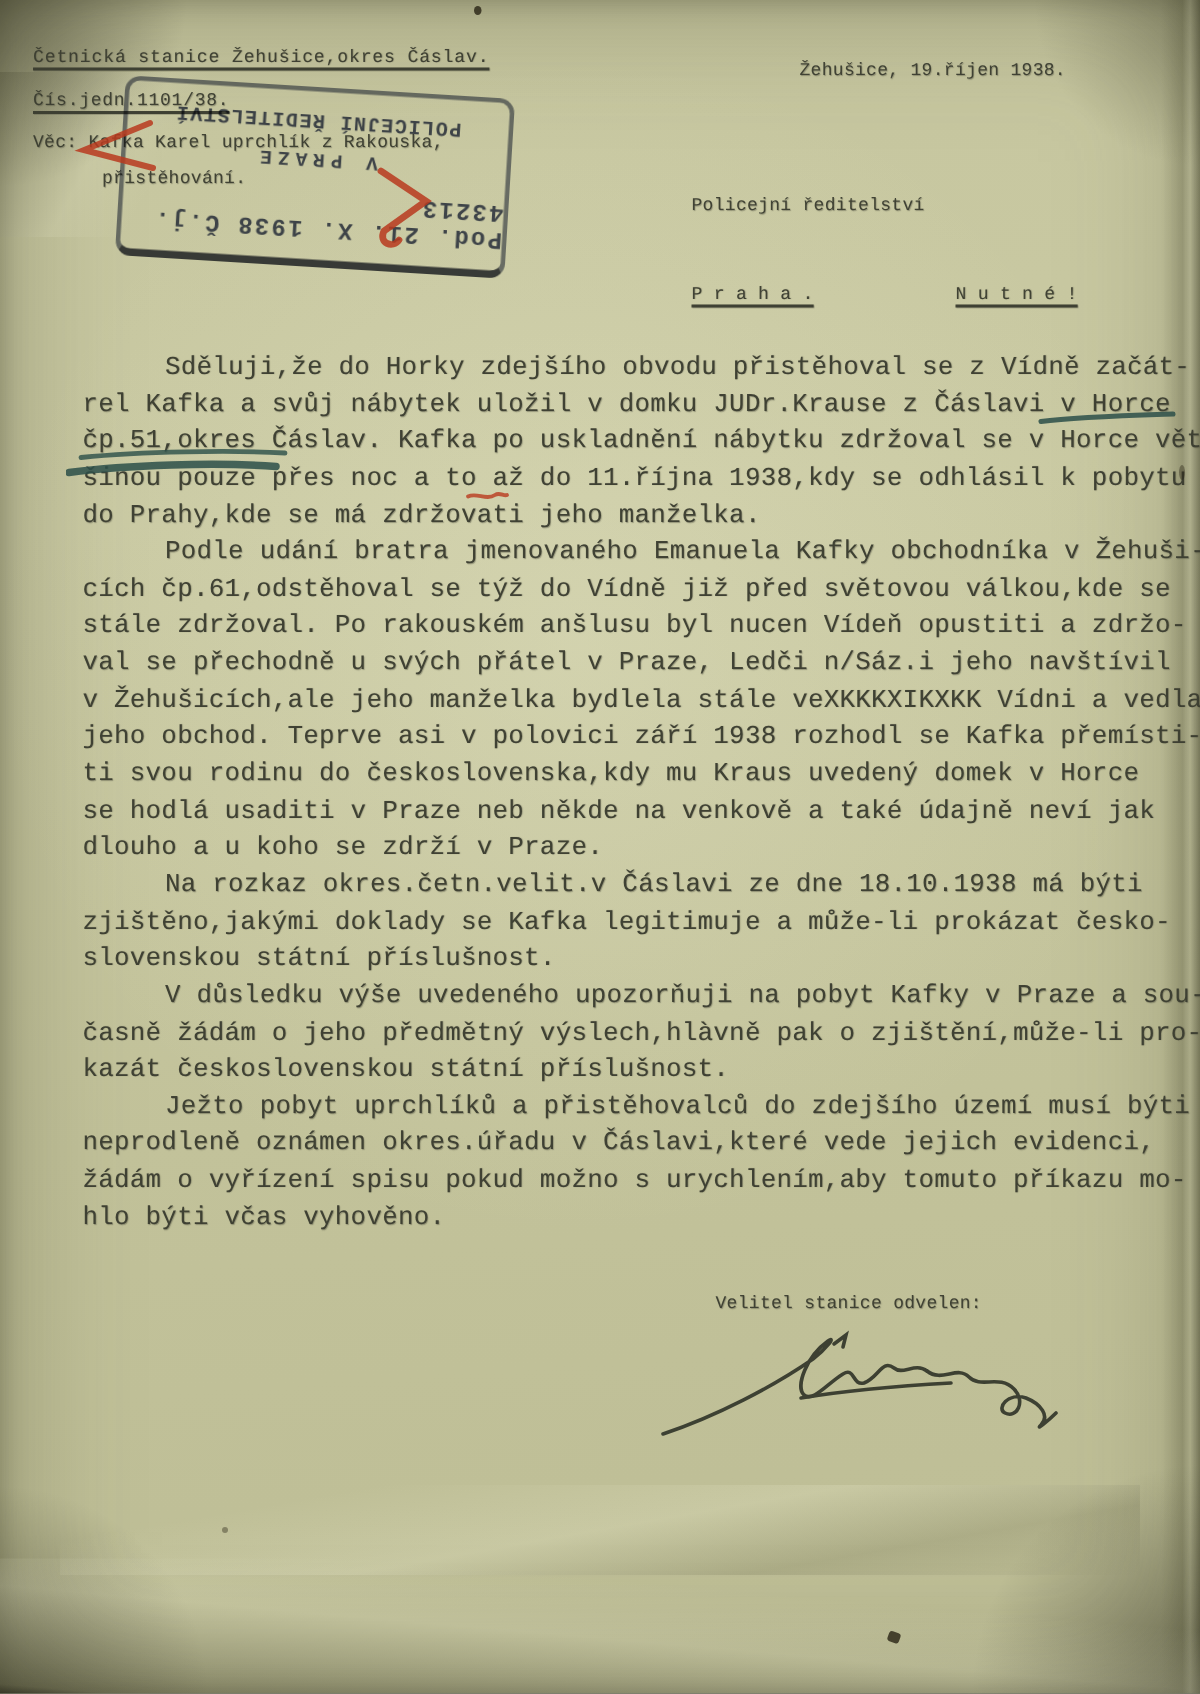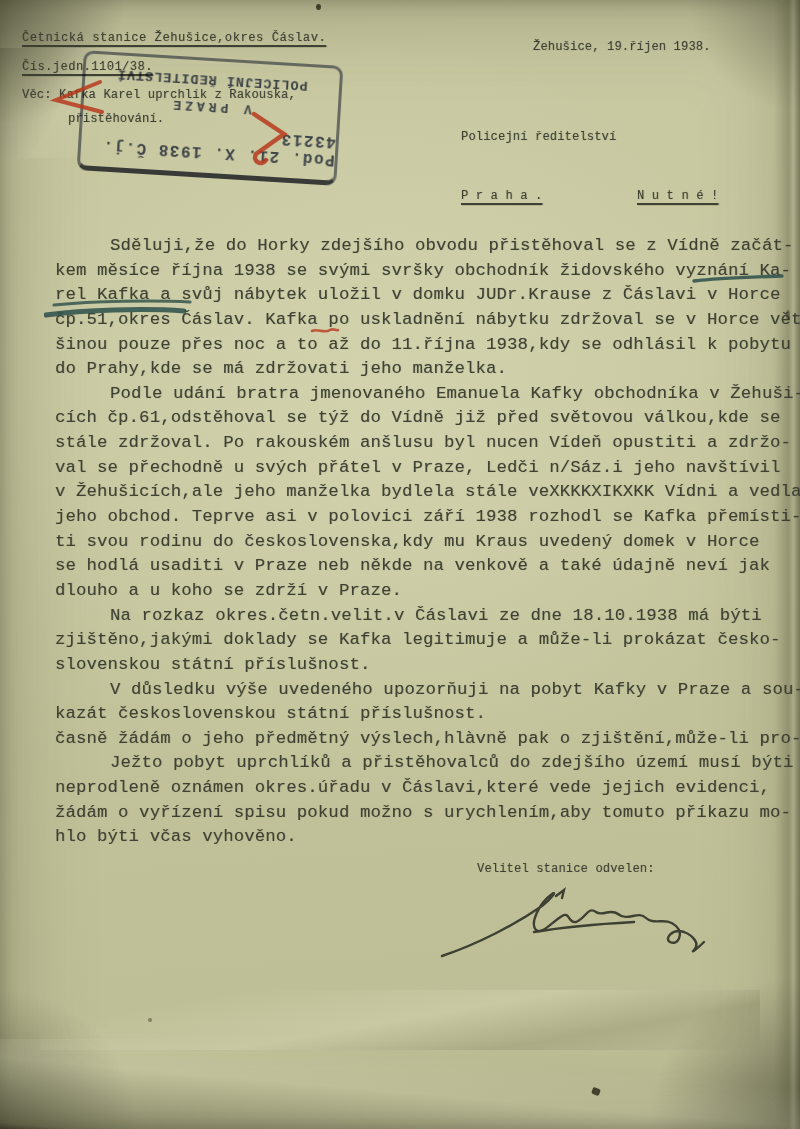--- a/index.html
+++ b/index.html
@@ -89,40 +89,39 @@
   </svg>
 </div>
 <div class="mark" style="left:248px;top:110px;">
   <svg width="44" height="60" viewBox="0 0 44 60">
     <path d="M6,4 L36,24 L8,44 C4,52 14,56 18,50" fill="none" stroke="#b93a1e" stroke-width="4.5" stroke-linecap="round" opacity=".85"></path>
   </svg>
 </div>
 
 <div class="body-block">
   <div class="ln ind">Sděluji,že do Horky zdejšího obvodu přistěhoval se z Vídně začát-</div>
-  <div class="ln">kem měsíce října 1938 se svými svršky obchodník židovského vyznání Ka-</div>
   <div class="ln">rel Kafka a svůj nábytek uložil v domku JUDr.Krause z Čáslavi v Horce</div>
   <div class="ln">čp.51,okres Čáslav. Kafka po uskladnění nábytku zdržoval se v Horce vět-</div>
   <div class="ln">šinou pouze přes noc a to až do 11.října 1938,kdy se odhlásil k pobytu</div>
   <div class="ln">do Prahy,kde se má zdržovati jeho manželka.</div>
   <div class="ln ind">Podle udání bratra jmenovaného Emanuela Kafky obchodníka v Žehuši-</div>
   <div class="ln">cích čp.61,odstěhoval se týž do Vídně již před světovou válkou,kde se</div>
   <div class="ln">stále zdržoval. Po rakouském anšlusu byl nucen Vídeň opustiti a zdržo-</div>
   <div class="ln">val se přechodně u svých přátel v Praze, Ledči n/Sáz.i jeho navštívil</div>
   <div class="ln">v Žehušicích,ale jeho manželka bydlela stále veXKKKXIKXKK Vídni a vedla</div>
   <div class="ln">jeho obchod. Teprve asi v polovici září 1938 rozhodl se Kafka přemísti-</div>
   <div class="ln">ti svou rodinu do československa,kdy mu Kraus uvedený domek v Horce</div>
   <div class="ln">se hodlá usaditi v Praze neb někde na venkově a také údajně neví jak</div>
   <div class="ln">dlouho a u koho se zdrží v Praze.</div>
   <div class="ln ind">Na rozkaz okres.četn.velit.v Čáslavi ze dne 18.10.1938 má býti</div>
   <div class="ln">zjištěno,jakými doklady se Kafka legitimuje a může-li prokázat česko-</div>
   <div class="ln">slovenskou státní příslušnost.</div>
   <div class="ln ind">V důsledku výše uvedeného upozorňuji na pobyt Kafky v Praze a sou-</div>
+  <div class="ln">časně žádám o jeho předmětný výslech,hlàvně pak o zjištění,může-li pro-</div>
   <div class="ln">kazát československou státní příslušnost.</div>
-  <div class="ln">časně žádám o jeho předmětný výslech,hlàvně pak o zjištění,může-li pro-</div>
   <div class="ln ind">Ježto pobyt uprchlíků a přistěhovalců do zdejšího území musí býti</div>
   <div class="ln">neprodleně oznámen okres.úřadu v Čáslavi,které vede jejich evidenci,</div>
   <div class="ln">žádám o vyřízení spisu pokud možno s urychlením,aby tomuto příkazu mo-</div>
   <div class="ln">hlo býti včas vyhověno.</div>
 </div>
 
 <div class="mark" style="left:692px;top:272px;">
   <svg width="92" height="14" viewBox="0 0 92 14">
     <path d="M2,9 C25,6 60,5 90,4" fill="none" stroke="#2b4f49" stroke-width="3.4" stroke-linecap="round" opacity=".85"></path>
   </svg>

